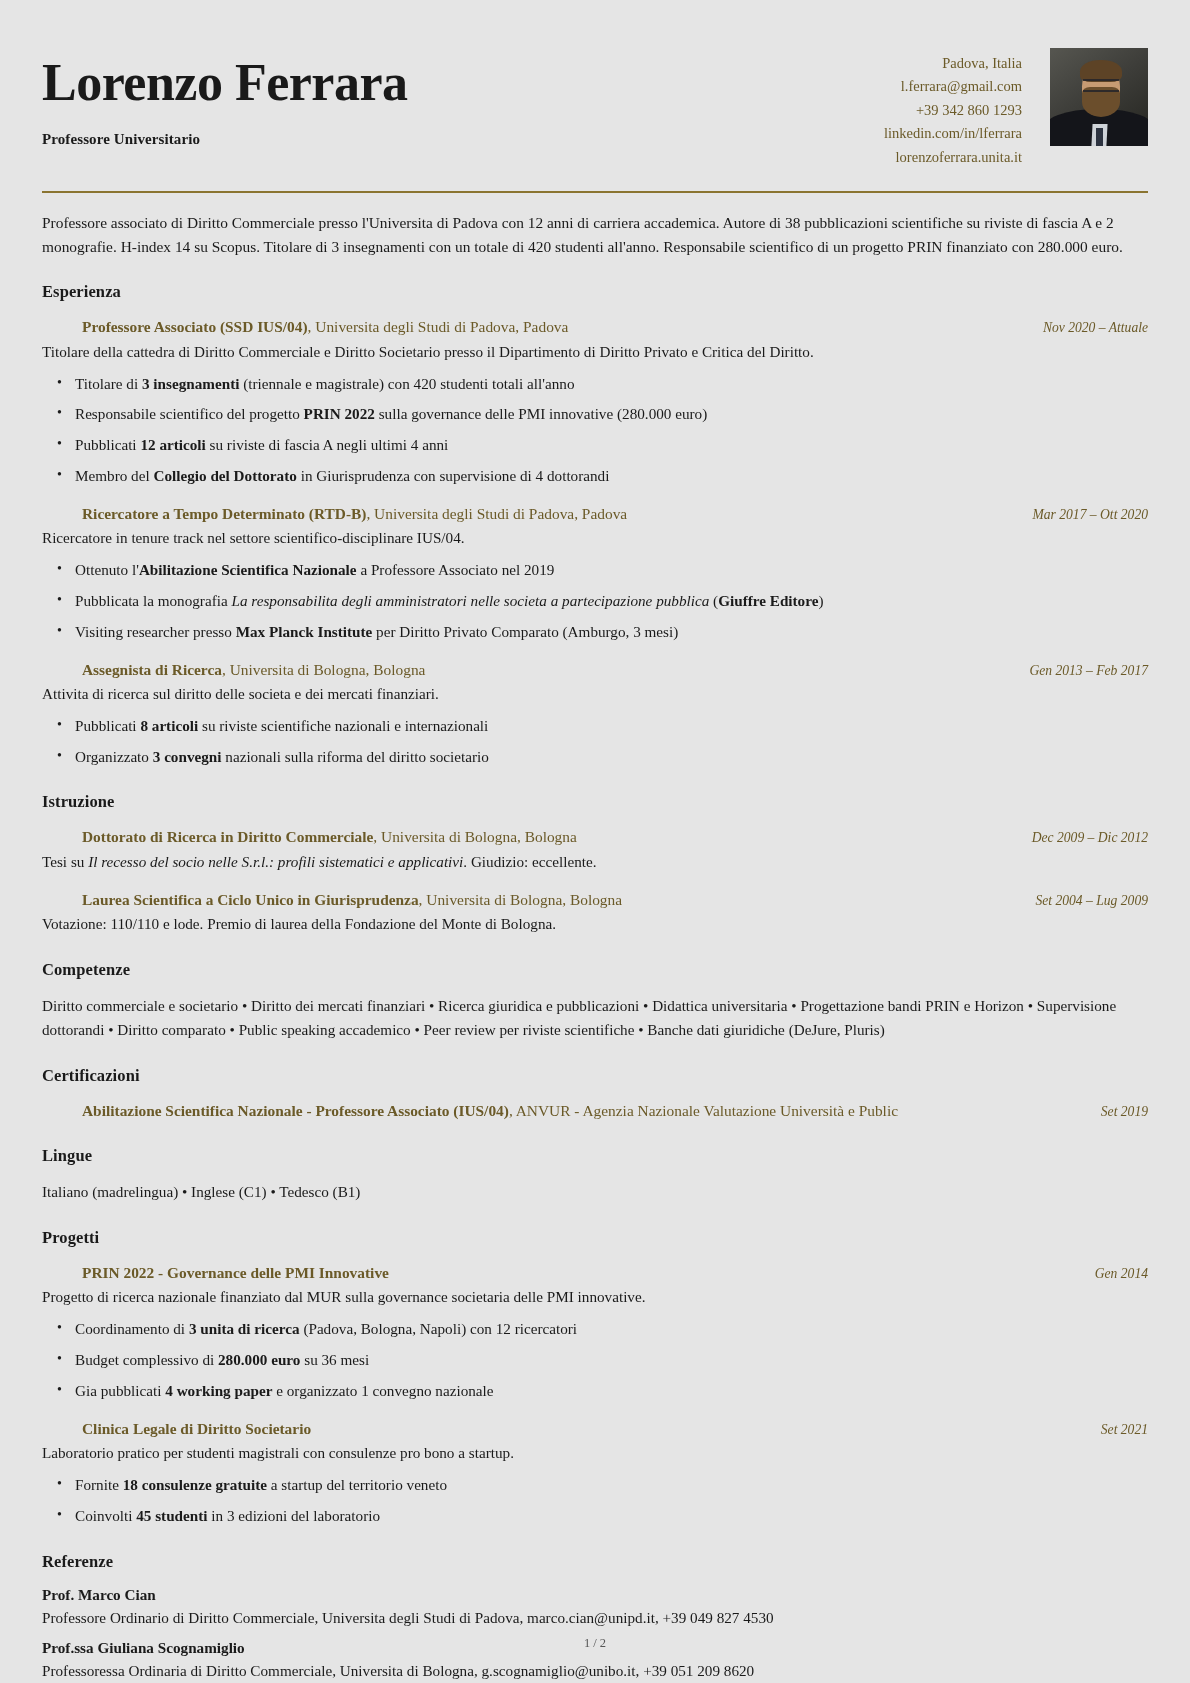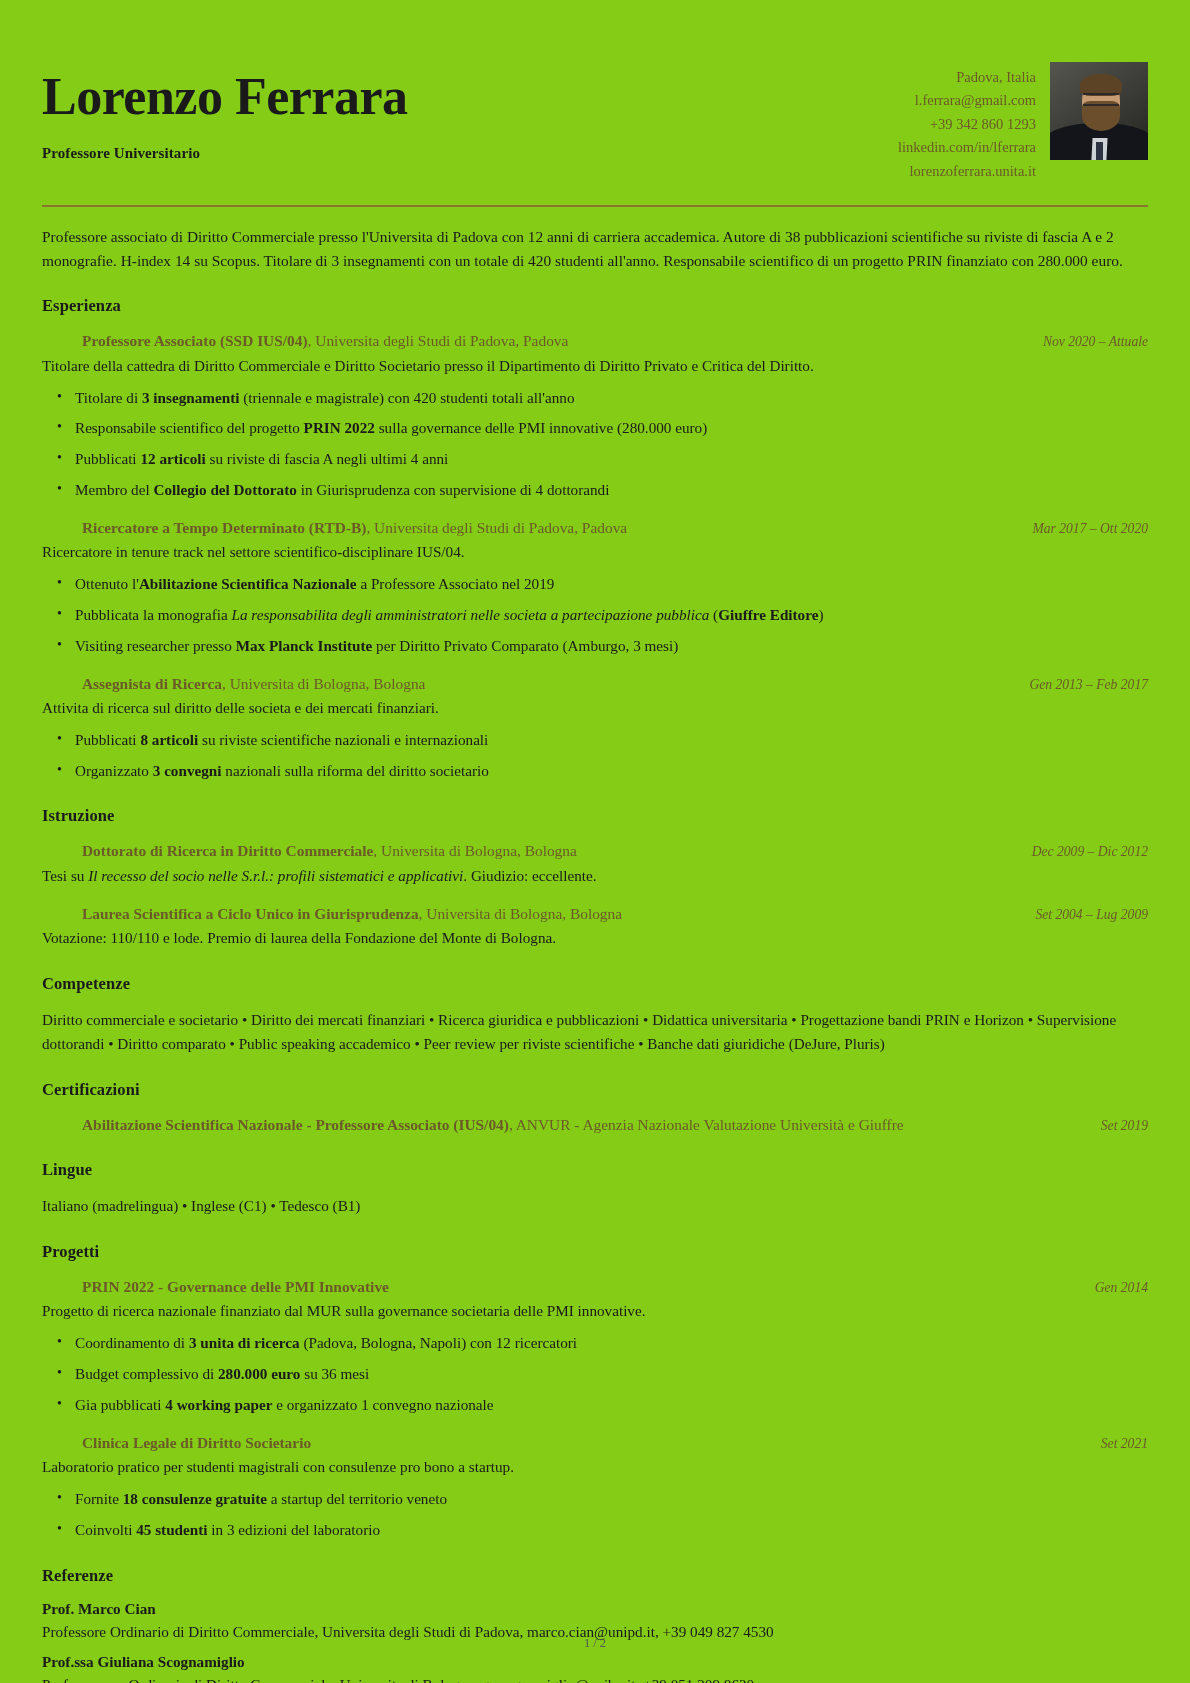--- a/index.html
+++ b/index.html
@@ -8,23 +8,23 @@
     background: #ffffff;
   }
   body {
     font-family: "Liberation Serif", "DejaVu Serif", serif;
     color: #1a1a1a;
   }
   .page {
     position: relative;
     width: 1190px;
     height: 1683px;
-    background: #84cc16;
+    background: #e5e5e5;
     box-sizing: border-box;
-    padding: 52px 42px 0 42px;
+    padding: 38px 42px 0 42px;
     overflow: hidden;
   }
 
   
   .header {
     display: flex;
     align-items: flex-start;
     justify-content: space-between;
     padding-top: 10px;
   }
@@ -43,21 +43,21 @@
   .job-title {
     font-size: 15px;
     font-weight: bold;
     color: #1a1a1a;
     margin-top: 20px;
     letter-spacing: 0.1px;
   }
   .header-right {
     display: flex;
     align-items: flex-start;
-    gap: 14px;
+    gap: 28px;
   }
   .contact-block {
     text-align: right;
     font-size: 14.5px;
     line-height: 1.62;
     color: #6b5a28;
     padding-top: 4px;
   }
   .contact-line {
     white-space: nowrap;
@@ -354,21 +354,21 @@
   <div class="section">
     <div class="section-title">Competenze</div>
     <div class="plain-para" id="skills-list">Diritto commerciale e societario • Diritto dei mercati finanziari • Ricerca giuridica e pubblicazioni • Didattica universitaria • Progettazione bandi PRIN e Horizon • Supervisione dottorandi • Diritto comparato • Public speaking accademico • Peer review per riviste scientifiche • Banche dati giuridiche (DeJure, Pluris)</div>
   </div>
 
   <div class="section">
     <div class="section-title">Certificazioni</div>
     <div id="cert-entries">
         <div class="entry">
           <div class="entry-head">
-            <div class="entry-title"><b>Abilitazione Scientifica Nazionale - Professore Associato (IUS/04)</b><span class="org">, ANVUR - Agenzia Nazionale Valutazione Università e Giuffre</span></div>
+            <div class="entry-title"><b>Abilitazione Scientifica Nazionale - Professore Associato (IUS/04)</b><span class="org">, ANVUR - Agenzia Nazionale Valutazione Università e Public</span></div>
             <div class="entry-date">Set 2019</div>
           </div>
         </div>
       </div>
   </div>
 
   <div class="section">
     <div class="section-title">Lingue</div>
     <div class="plain-para" id="lang-list">Italiano (madrelingua) • Inglese (C1) • Tedesco (B1)</div>
   </div>

